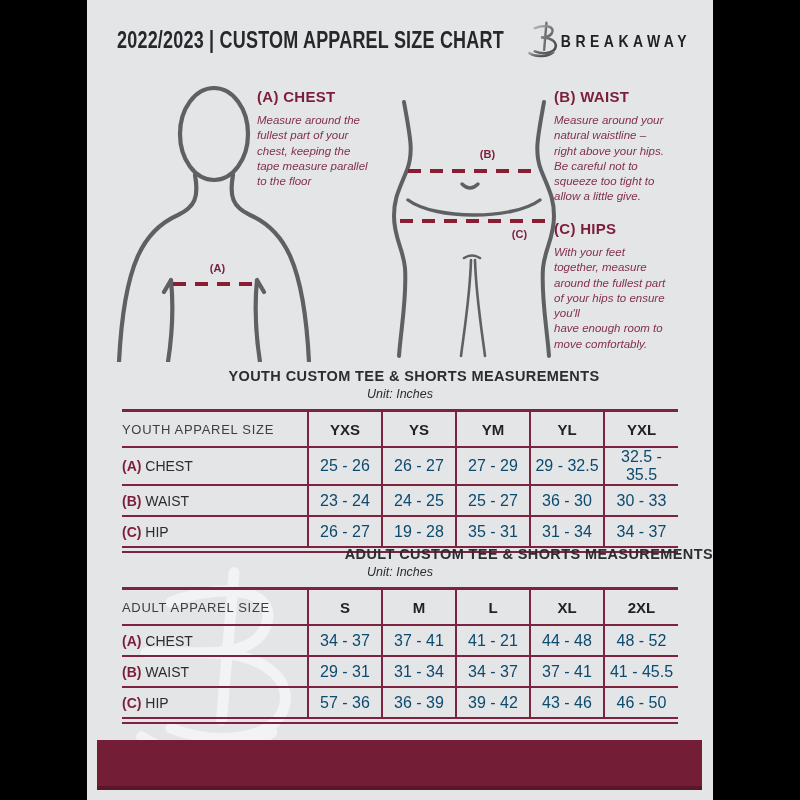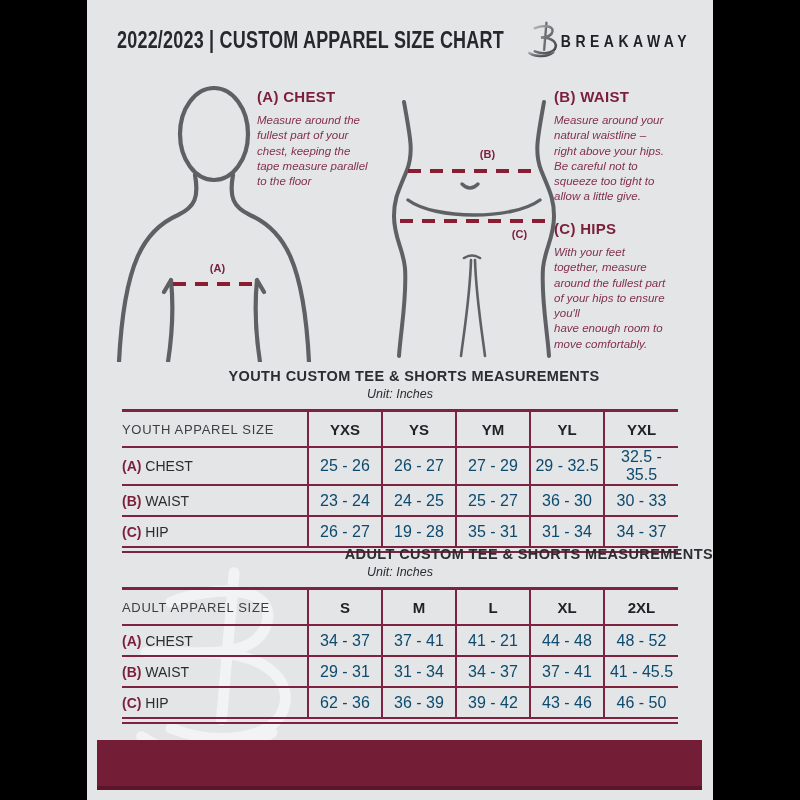--- a/index.html
+++ b/index.html
@@ -232,21 +232,21 @@
         <tr>
           <td class="row-label"><span class="key">(B)</span> <span>WAIST</span></td>
           <td class="val">29 - 31</td>
           <td class="val">31 - 34</td>
           <td class="val">34 - 37</td>
           <td class="val">37 - 41</td>
           <td class="val">41 - 45.5</td>
         </tr>
         <tr>
           <td class="row-label"><span class="key">(C)</span> <span>HIP</span></td>
-          <td class="val">62 - 36</td>
+          <td class="val">57 - 36</td>
           <td class="val">36 - 39</td>
           <td class="val">39 - 42</td>
           <td class="val">43 - 46</td>
           <td class="val">46 - 50</td>
         </tr>
       </tbody>
         </table>
       <div class="double-rule"></div>
     </div>
 

